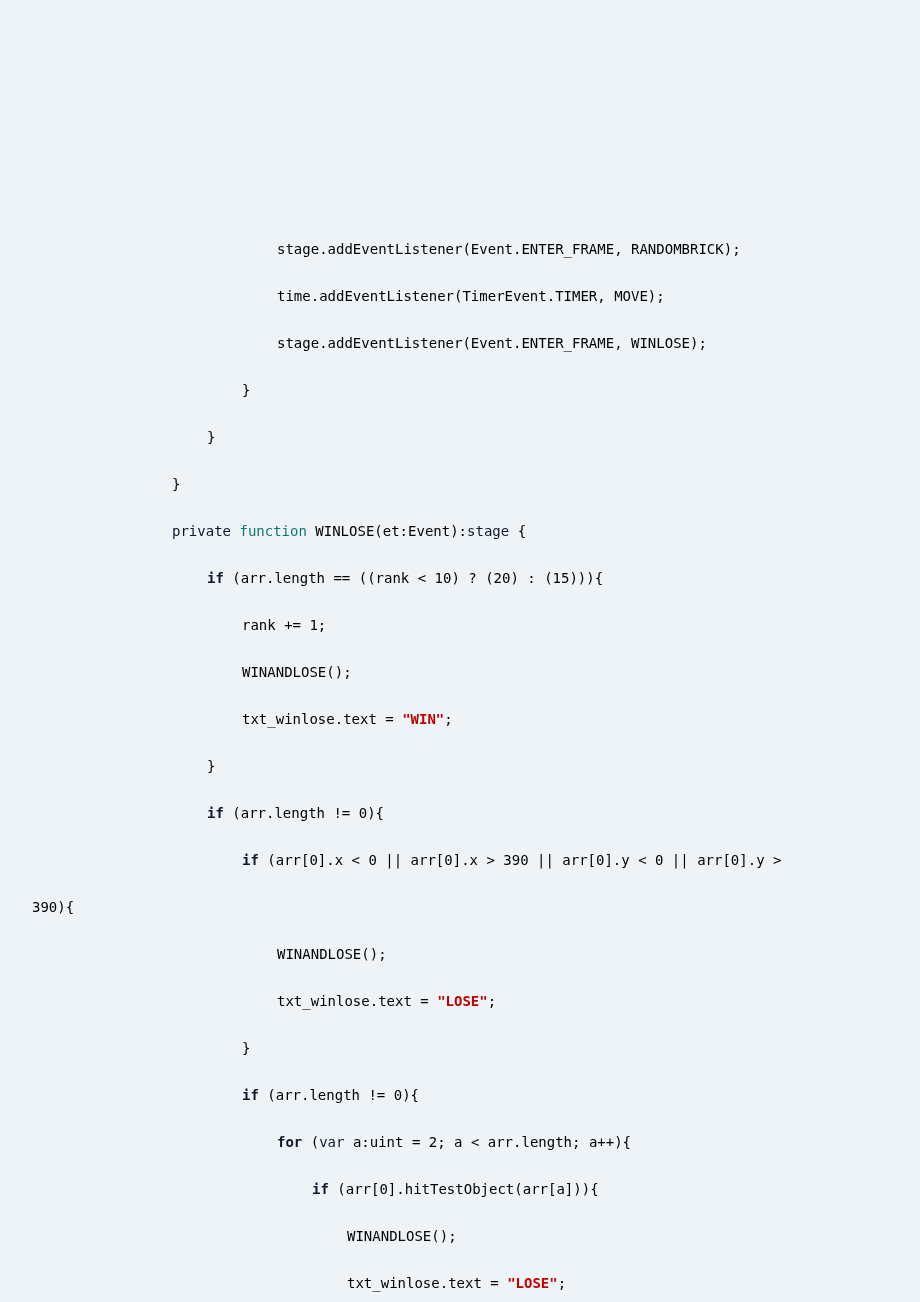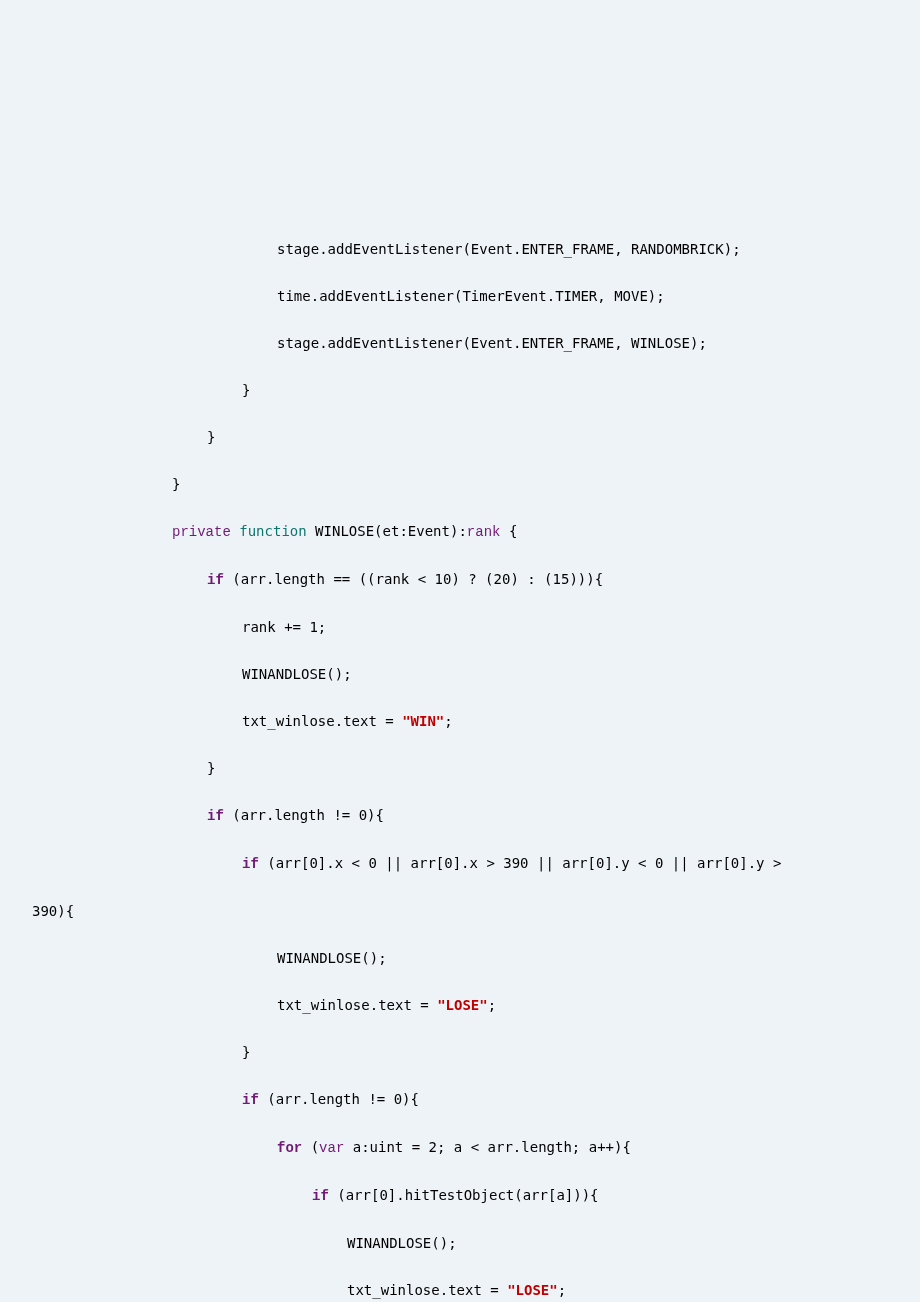--- a/index.html
+++ b/index.html
@@ -15,38 +15,38 @@
       white-space: pre;
       overflow: hidden;
     }
     .indent1 { padding-left: 140px; display: block; }
     .indent2 { padding-left: 175px; display: block; }
     .indent3 { padding-left: 210px; display: block; }
     .indent4 { padding-left: 245px; display: block; }
     .indent5 { padding-left: 280px; display: block; }
     .indent6 { padding-left: 315px; display: block; }
     .wrap { padding-left: 0; display: block; }
-    .kw-blue { color: #701a75; font-family: Liberation Mono, monospace; }
+    .kw-blue { color: #0f172a; }
     .kw-teal { color: #0f766e; }
     .kw-red { color: #c00000; font-weight: bold; }
     .bold { font-weight: bold; margin-top: 16px; }
   </style>
 </head>
 <body>
 
 
 
 <div>
 <span class="indent4">stage.addEventListener(Event.ENTER_FRAME, RANDOMBRICK);</span>
 <span class="indent4">time.addEventListener(TimerEvent.TIMER, MOVE);</span>
 <span class="indent4">stage.addEventListener(Event.ENTER_FRAME, WINLOSE);</span>
 <span class="indent3">}</span>
 <span class="indent2">}</span>
 <span class="indent1">}</span>
-<span class="indent1"><span class="kw-blue">private</span> <span class="kw-teal">function</span><span> WINLOSE(et:Event):</span><span class="kw-blue">rank</span><span> {</span></span>
+<span class="indent1"><span class="kw-blue">private</span> <span class="kw-teal">function</span><span> WINLOSE(et:Event):</span><span class="kw-blue">stage</span><span> {</span></span>
 <span class="indent2"><span class="kw-blue bold">if</span><span> (arr.length == ((rank &lt; 10) ? (20) : (15))){</span></span>
 <span class="indent3">rank += 1;</span>
 <span class="indent3">WINANDLOSE();</span>
 <span class="indent3"><span>txt_winlose.text = </span><span class="kw-red">"WIN"</span><span>;</span></span>
 <span class="indent2">}</span>
 <span class="indent2"><span class="kw-blue bold">if</span><span> (arr.length != 0){</span></span>
 <span class="indent3"><span class="kw-blue bold">if</span><span> (arr[0].x &lt; 0 || arr[0].x &gt; 390 || arr[0].y &lt; 0 || arr[0].y &gt; </span></span>
 <span class="wrap">390){</span>
 <span class="indent4">WINANDLOSE();</span>
 <span class="indent4"><span>txt_winlose.text = </span><span class="kw-red">"LOSE"</span><span>;</span></span>

